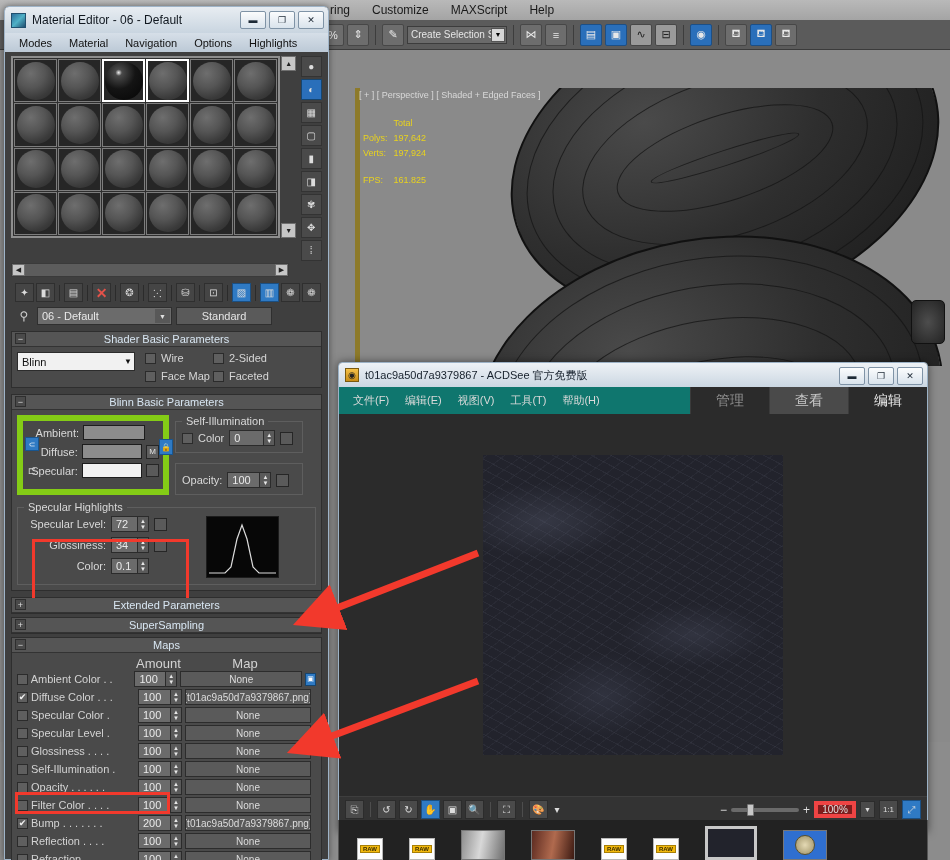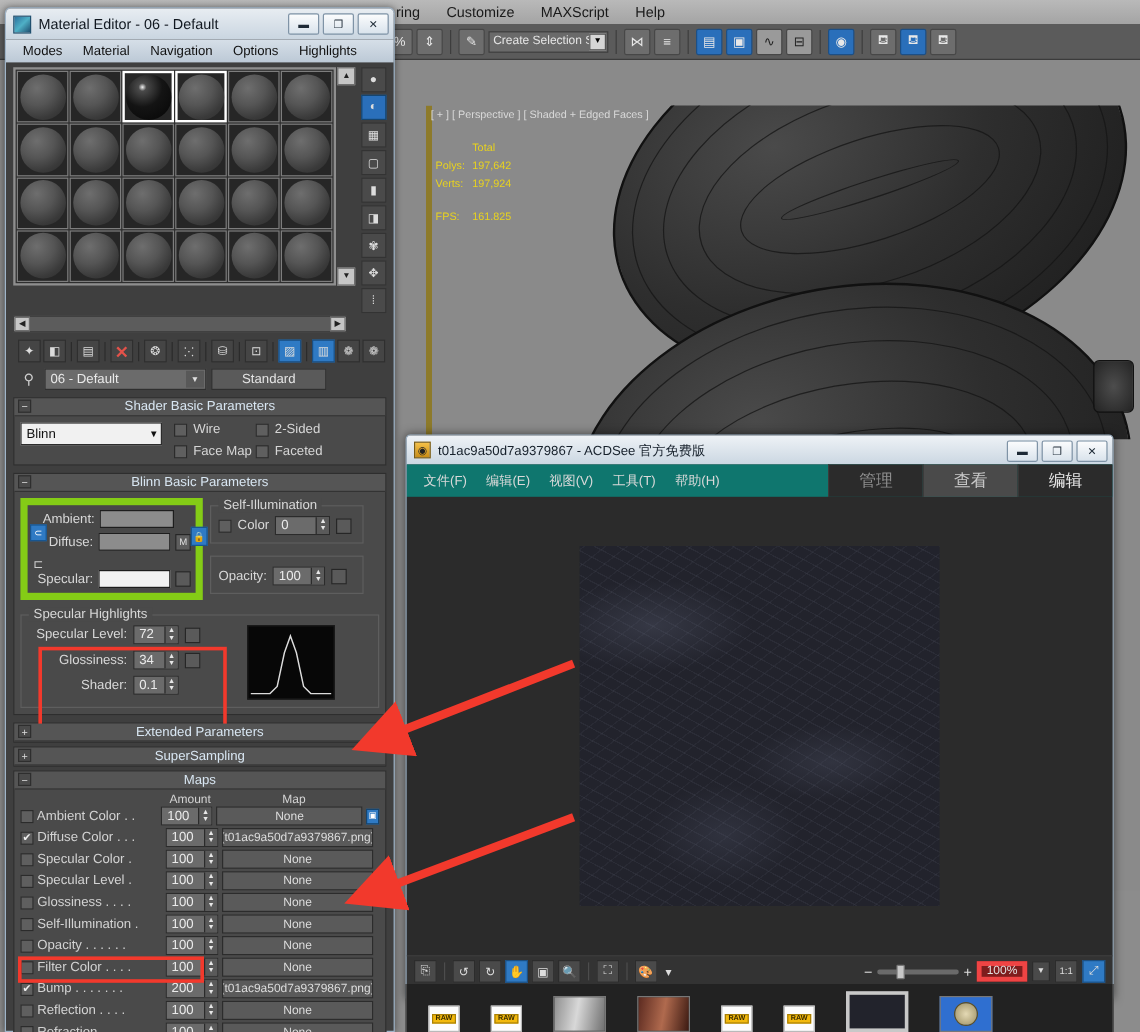--- a/index.html
+++ b/index.html
@@ -221,21 +221,21 @@
   .group-title {
     position: absolute; left: 6px; top: -7px; background: #4a4a4a; padding: 0 4px;
     font-size: 11px; color: #d8d8d8;
   }
 
   .curvebox { width: 73px; height: 62px; background: #070707; border: 1px solid #1c1c1c; }
 
   .redbox { position: absolute; border: 3px solid #f2392c; pointer-events: none; }
 
   
-  .maps-head { display: flex; font-size: 10px; color: #d3d3d3; padding-left: 14px; }
+  .maps-head { display: flex; font-size: 13px; color: #d3d3d3; padding-left: 14px; }
   .maprow { display: flex; align-items: center; gap: 3px; margin-bottom: 2px; }
   .maprow .mname { width: 104px; font-size: 11px; color: #d3d3d3; white-space: nowrap; overflow: hidden; }
   .maprow .amt { width: 44px; }
   .mapbtn {
     width: 126px; height: 16px; background: #5a5a5a; border: 1px solid #2c2c2c;
     font-size: 10px; color: #dcdcdc; display: flex; align-items: center; justify-content: center;
     overflow: hidden; white-space: nowrap;
   }
   .tinybtn {
     width: 11px; height: 13px; background: #2f7ac4; border: 1px solid #16456f;
@@ -610,21 +610,21 @@
           <span>Blinn Basic Parameters</span>
         </div>
         <div class="roll-body">
           <div style="display:flex; gap:6px;">
 
             <div class="panel" style="width:152px; position:relative;">
               <div style="display:flex; align-items:center; gap:4px; margin-bottom:4px;">
                 <span class="lbl" style="width:52px; text-align:right;">Ambient:</span>
                 <div class="swatch" style="width:62px; background:#8c8c8c;"></div>
               </div>
-              <div style="display:flex; align-items:center; gap:4px; margin-bottom:16px;">
+              <div style="display:flex; align-items:center; gap:4px; margin-bottom:4px;">
                 <span class="lbl" style="width:52px; text-align:right;">Diffuse:</span>
                 <div class="swatch" style="width:62px; background:#8c8c8c;"></div>
                 <div style="width:13px;height:14px;background:#5e5e5e;border:1px solid #262626;font-size:8px;color:#e2e2e2;display:flex;align-items:center;justify-content:center;">M</div>
               </div>
               <div style="display:flex; align-items:center; gap:4px;">
                 <span class="lbl" style="width:52px; text-align:right;">Specular:</span>
                 <div class="swatch" style="width:62px; background:#f2f2f2;"></div>
                 <div class="mapbox"></div>
               </div>
               <div style="position:absolute; left:2px; top:16px; width:14px; height:14px; background:#2f7ac4; border:1px solid #18558f; color:#fff; font-size:8px; display:flex; align-items:center; justify-content:center;">⊂</div>
@@ -685,21 +685,21 @@
                   <div class="spin" style="width:38px;">
                     <span>34</span>
                     <span class="arrows">
                         <span>▲</span>
                         <span>▼</span>
                       </span>
                   </div>
                   <div class="mapbox"></div>
                 </div>
                 <div style="display:flex; align-items:center; gap:5px;">
-                  <span class="lbl" style="width:82px; text-align:right;">Shader:</span>
+                  <span class="lbl" style="width:82px; text-align:right;">Color:</span>
                   <div class="spin" style="width:38px;">
                     <span>0.1</span>
                     <span class="arrows">
                         <span>▲</span>
                         <span>▼</span>
                       </span>
                   </div>
                 </div>
               </div>
               <div class="curvebox">

